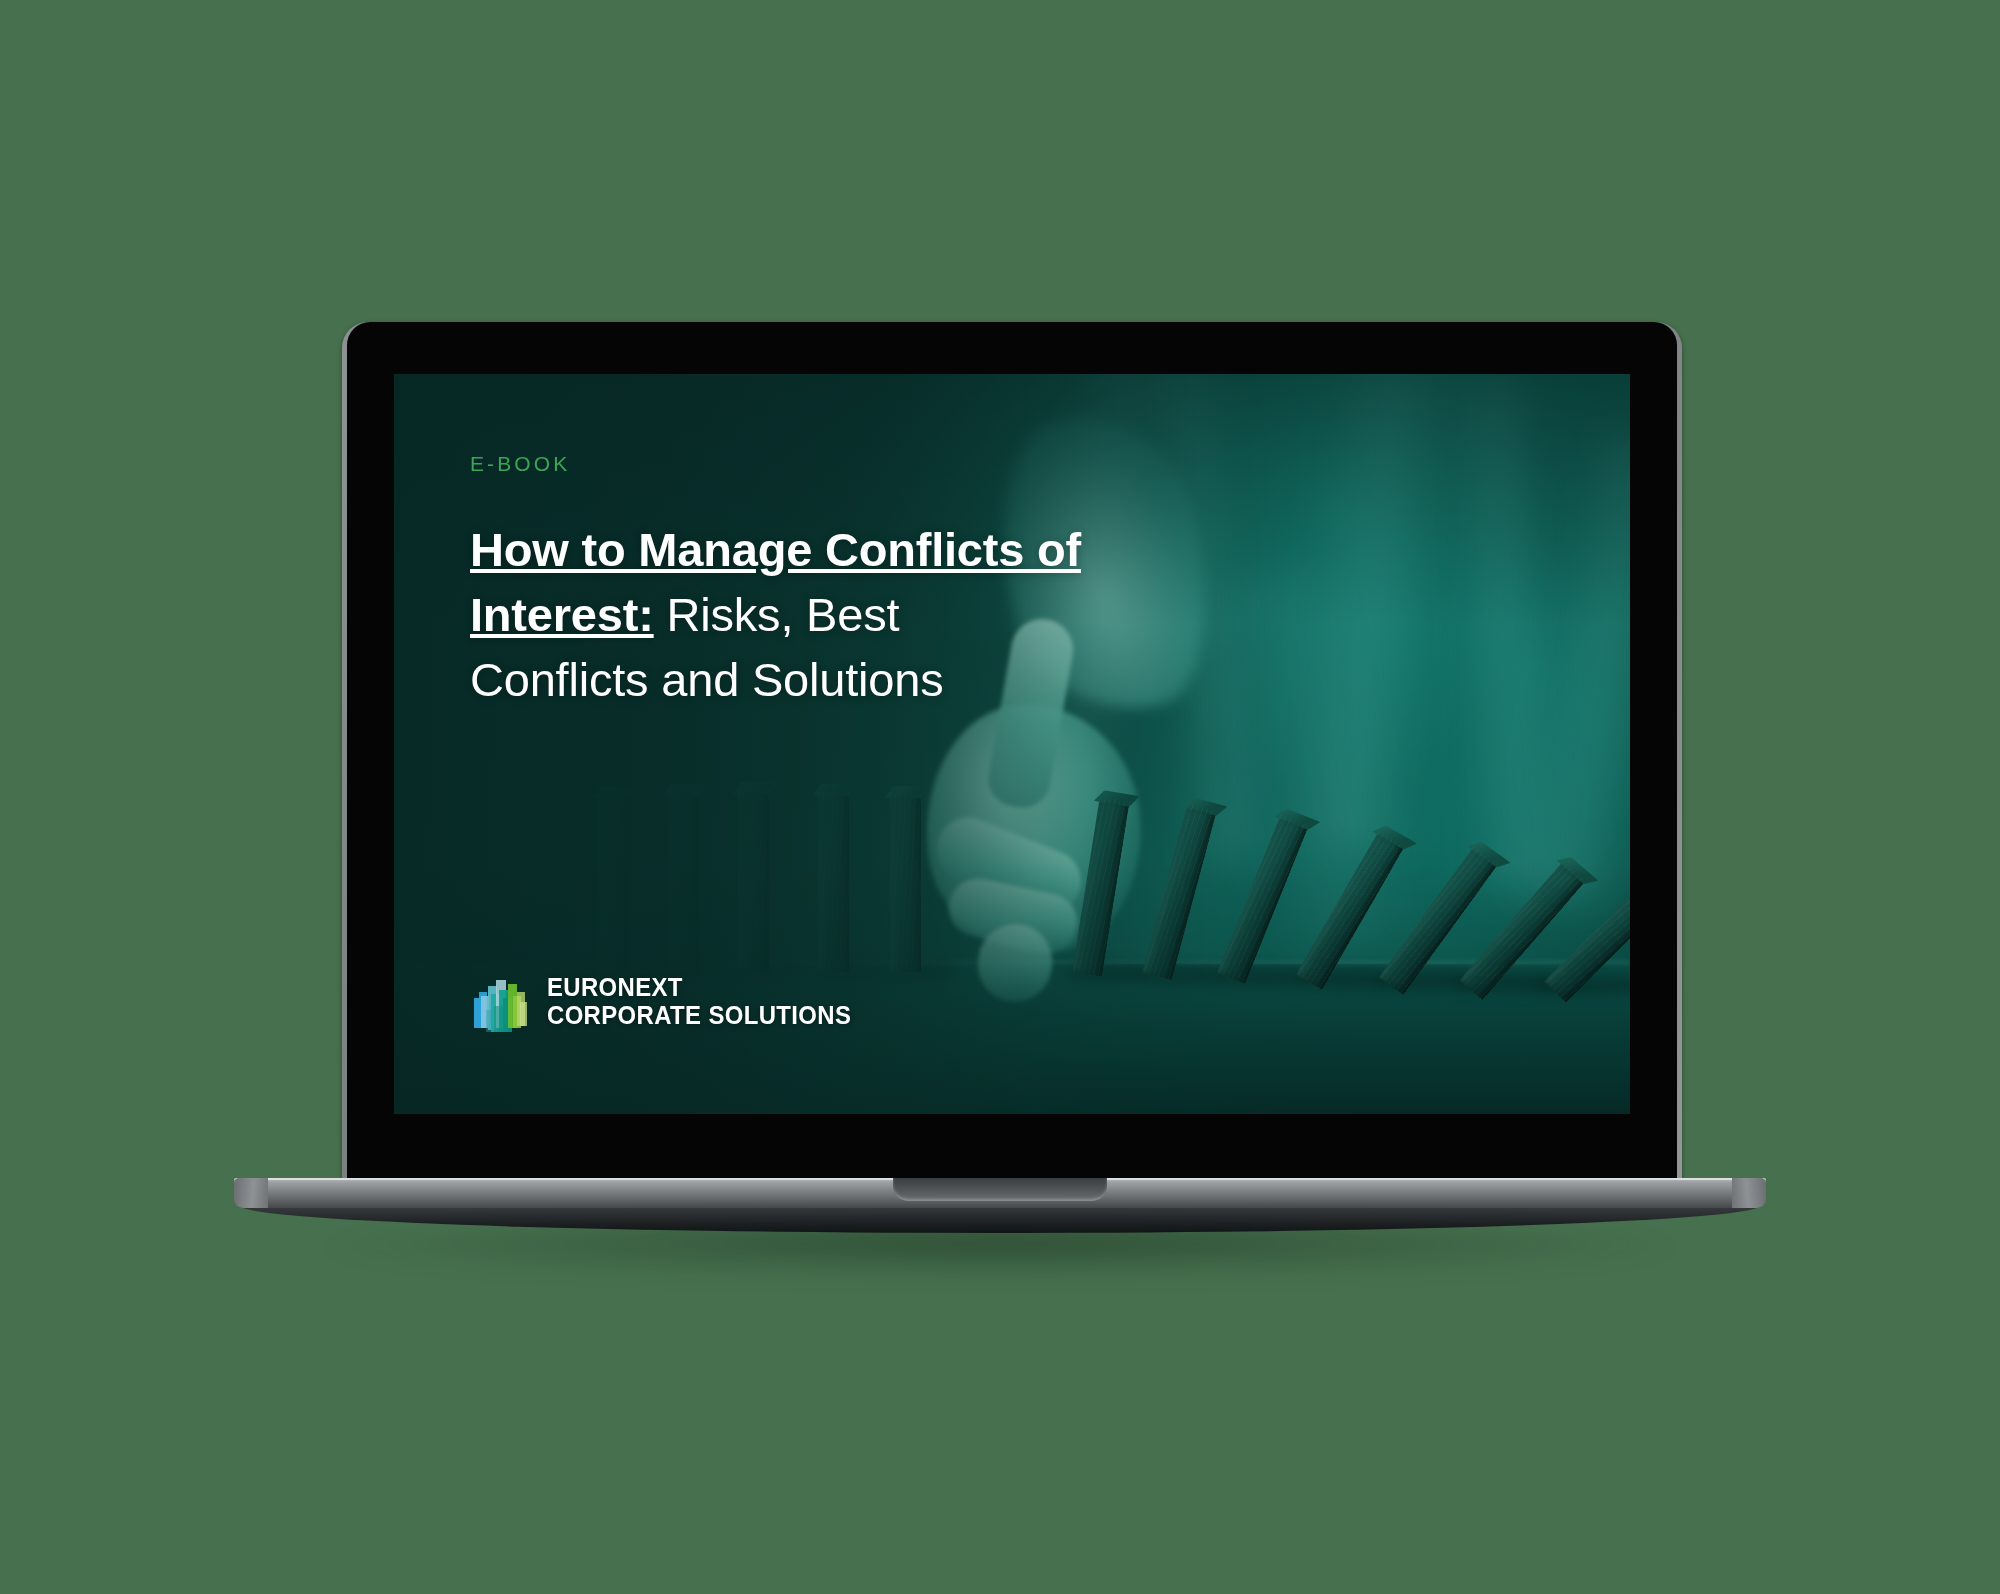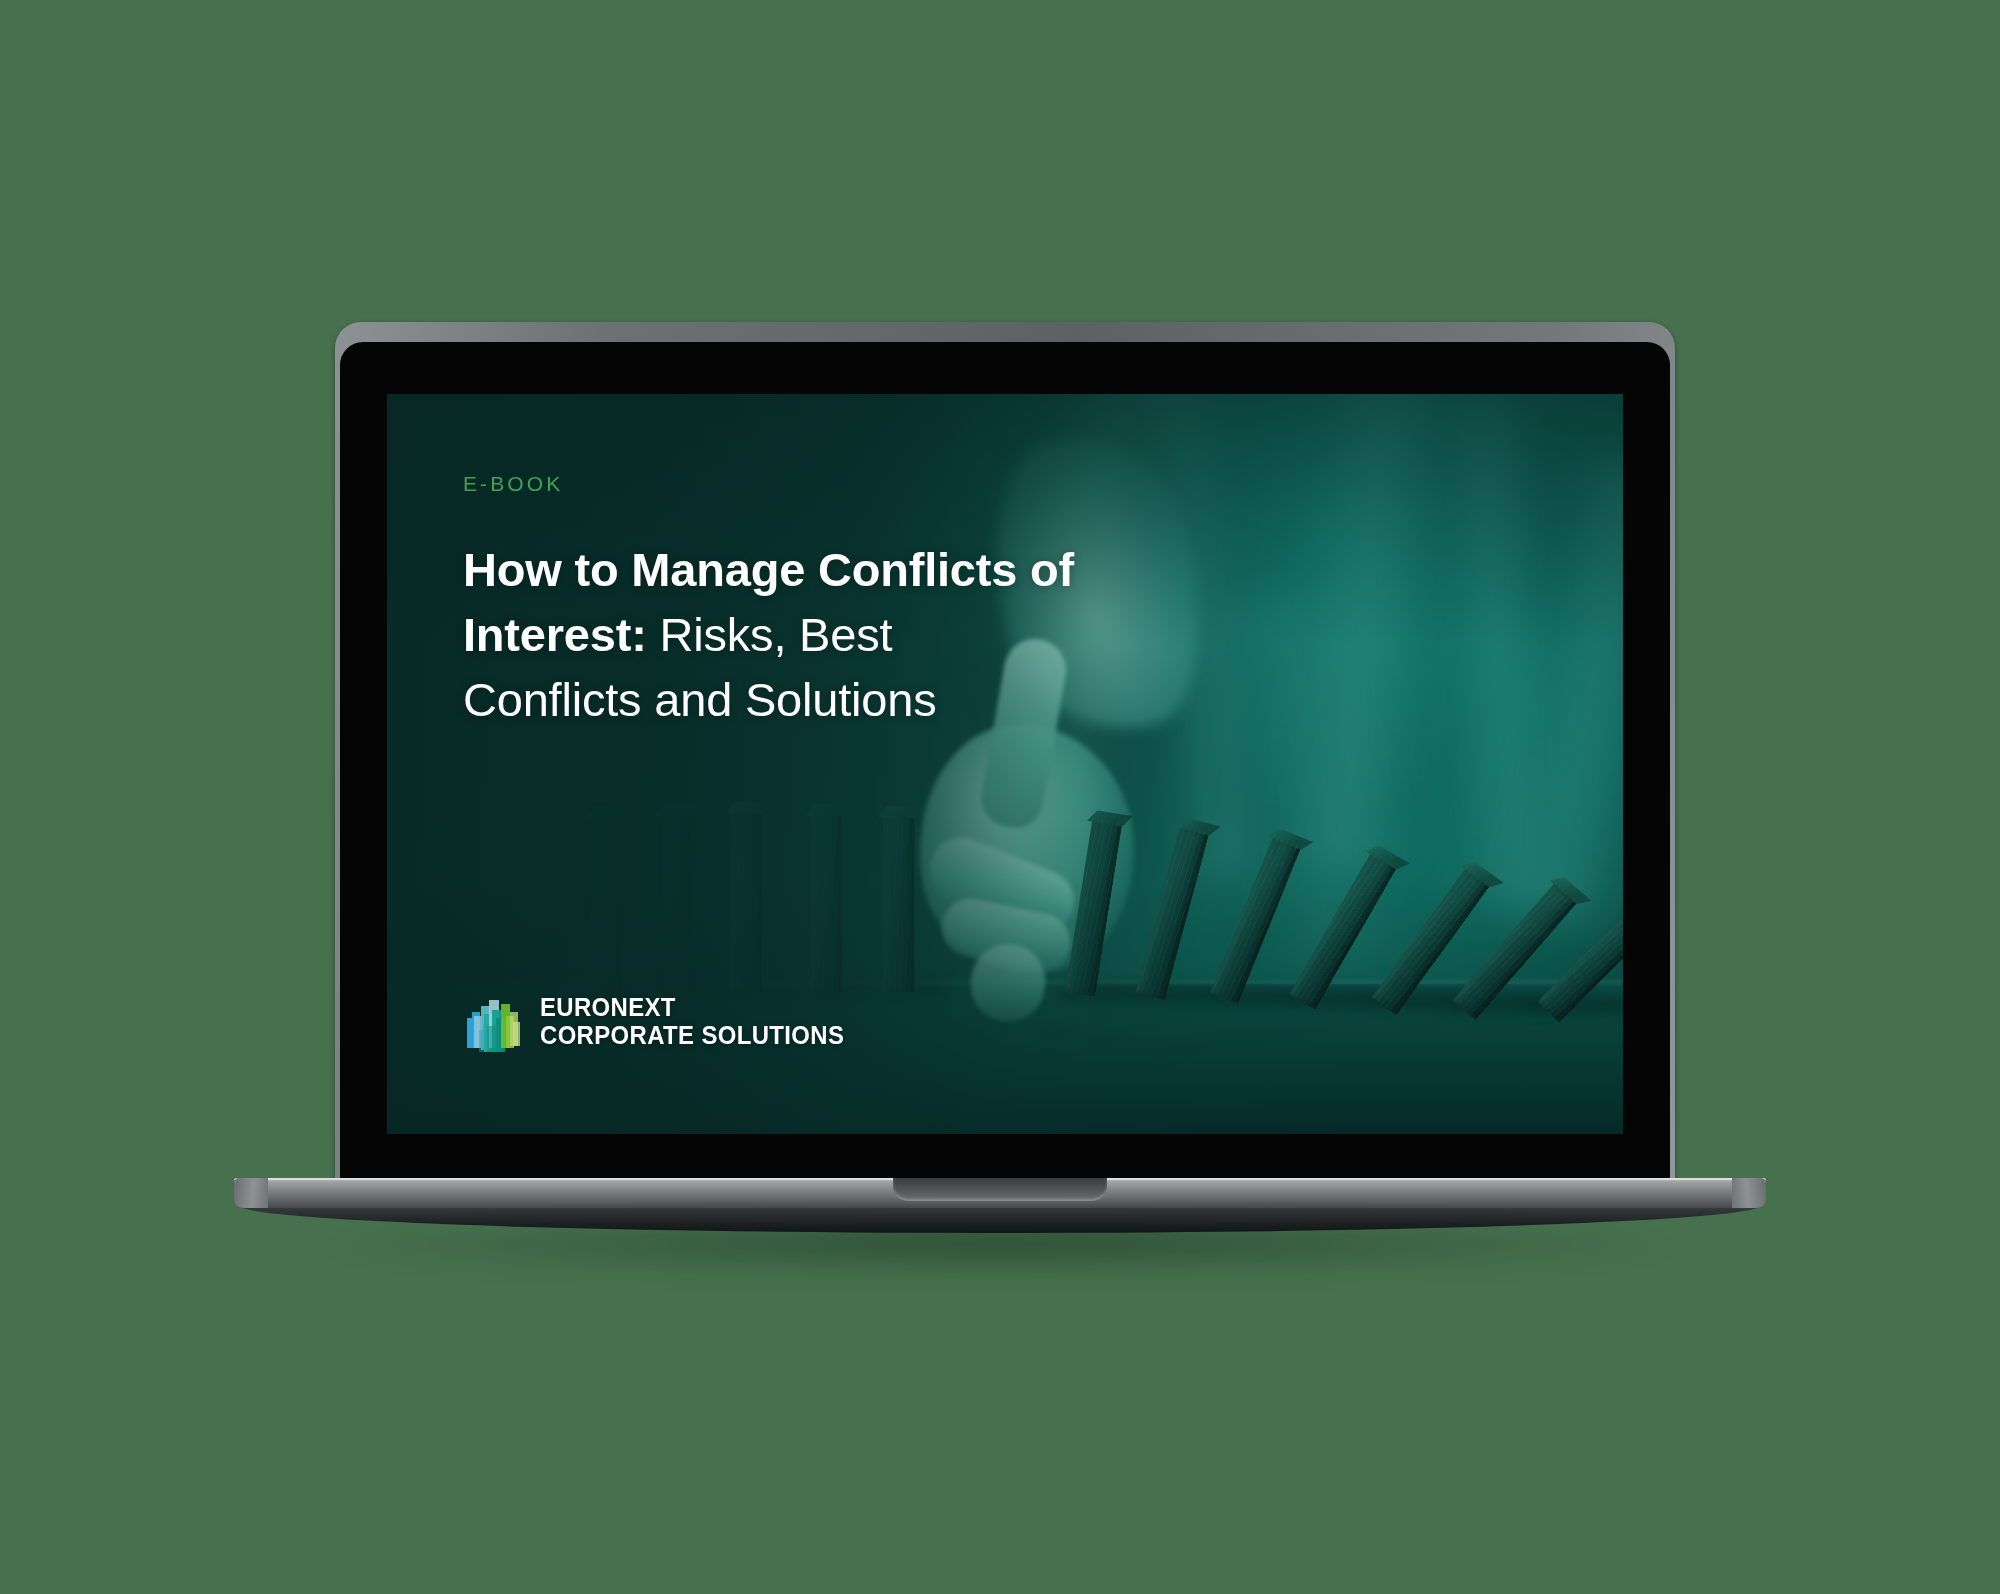--- a/index.html
+++ b/index.html
@@ -22,26 +22,26 @@
     left:50%;
     top:322px;
     transform:translateX(-50%);
     width:1340px;
     height:900px;
   }
 
   
   .lid {
     position:absolute;
-    left:5px; top:0;
+    left:12px; top:0;
     width:1340px;
     height:860px;
     border-radius:26px 26px 5px 5px;
     background:linear-gradient(100deg,#8e9295 0%,#6d7174 18%,#5d6164 50%,#74787b 82%,#93979a 100%);
-    padding:20px 5px 0 5px;
+    padding:0 5px 0 5px;
     box-shadow:0 2px 5px rgba(0,0,0,.35);
   }
   .lid-inner {
     width:100%; height:100%;
     border-radius:23px 23px 3px 3px;
     background:#050505;
     position:relative;
     overflow:hidden;
   }
 
@@ -172,21 +172,21 @@
   }
 
   .headline {
     color:#ffffff;
     font-size:47px;
     line-height:1.38;
     font-weight:400;
     letter-spacing:-.2px;
     text-shadow:0 1px 10px rgba(0,0,0,.30);
   }
-  .headline .hl-bold { font-weight:700; }
+  .headline .hl-bold { font-weight:700;text-decoration:underline; }
 
   
   .logo { position:absolute; left:76px; bottom:78px; display:flex; align-items:flex-start; z-index:6; }
   .logo-mark { width:62px; height:62px; margin-right:15px; flex:0 0 auto; }
   .logo-words {
     color:#fff;
     font-weight:700;
     font-size:26px;
     line-height:1.07;
     letter-spacing:.4px;

